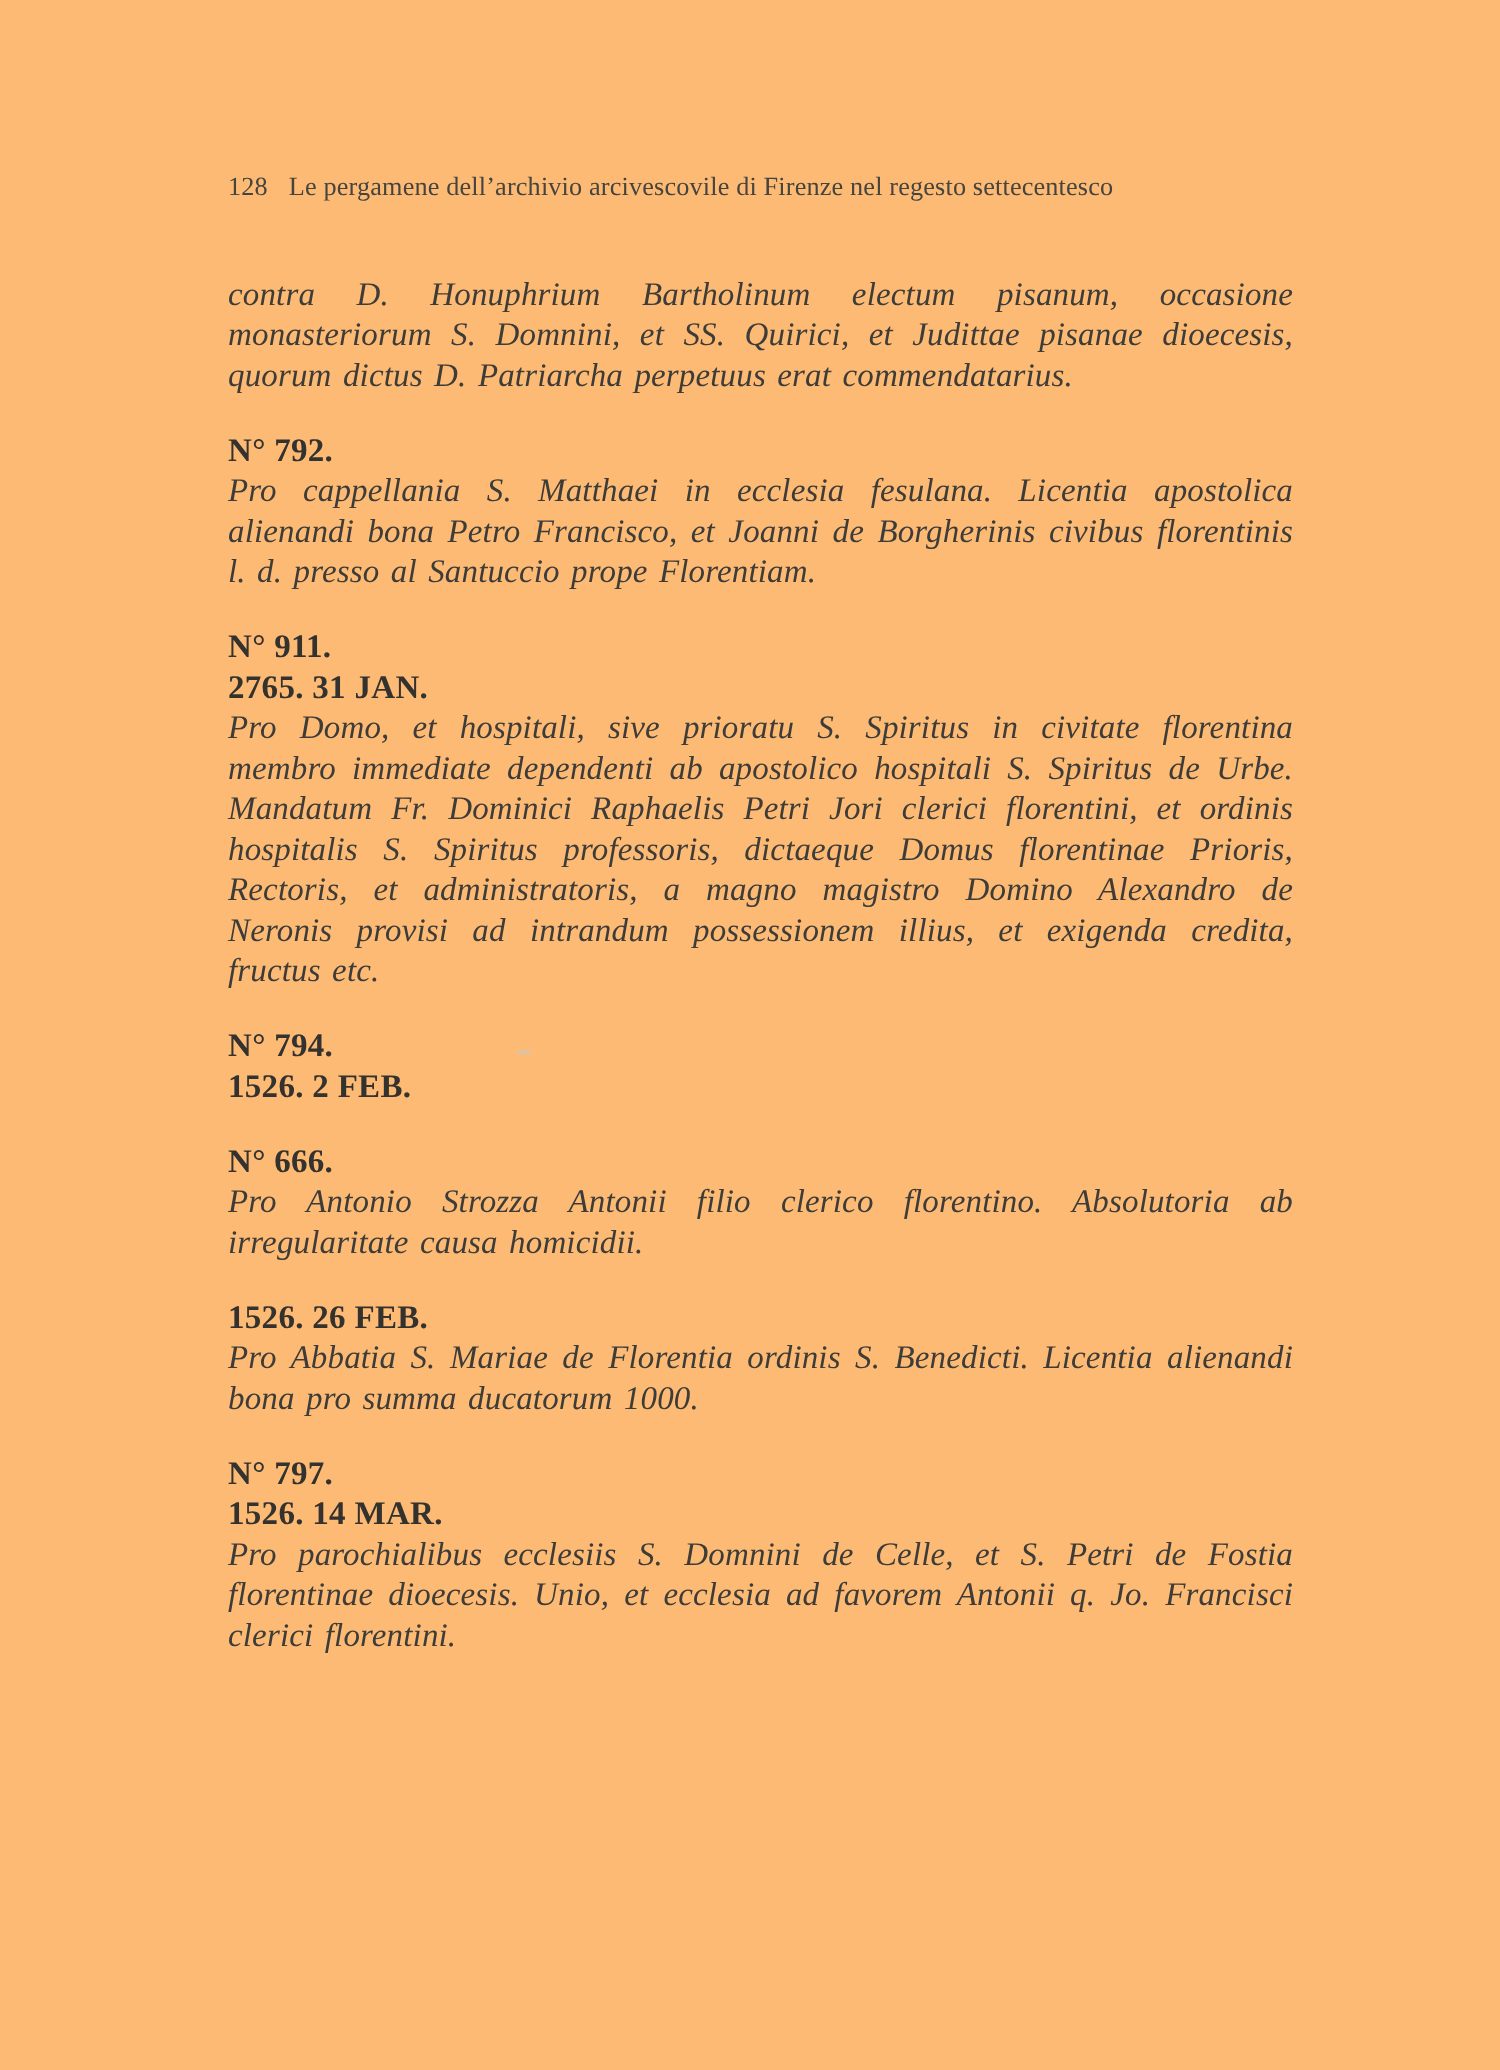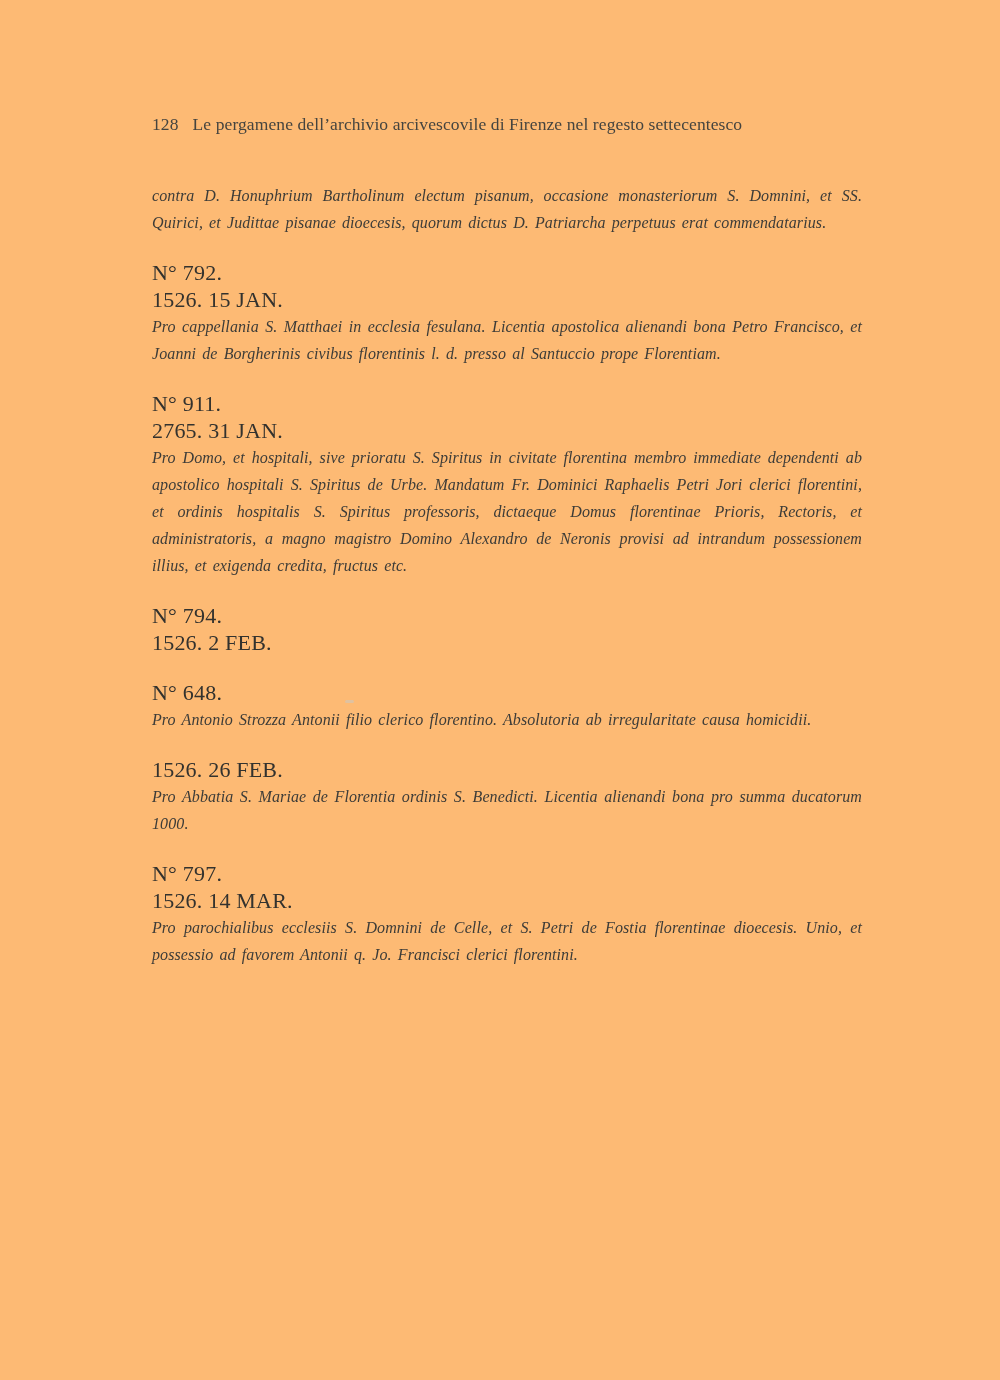--- a/index.html
+++ b/index.html
@@ -28,36 +28,36 @@
     color: #45443f;
     margin-bottom: 46px;
     white-space: nowrap;
     letter-spacing: 0.1px;
   }
   .running-header .pgnum {
     margin-right: 14px;
   }
   .body-par {
     font-style: italic;
-    font-size: 16px;
+    font-size: 22px;
     line-height: 27px;
     text-align: justify;
     letter-spacing: 0.1px;
     word-spacing: 2px;
     margin: 0;
   }
   .continuation {
     margin-bottom: 0;
   }
   .entry {
     margin-top: 23px;
   }
   .entry-number,
   .entry-date {
-    font-weight: 400;
+    font-weight: 700;
     font-style: normal;
     font-size: 22px;
     line-height: 27px;
     color: #33322e;
     letter-spacing: 0.2px;
     margin: 0;
   }
   .scan-artifact {
     position: absolute;
     left: 345px;
@@ -76,47 +76,46 @@
   <div class="content">
 
     <div class="running-header">
       <span class="pgnum">128</span><span>Le pergamene dell’archivio arcivescovile di Firenze nel regesto settecentesco</span>
     </div>
 
     <p class="body-par continuation">contra D. Honuphrium Bartholinum electum pisanum, occasione monasteriorum S. Domnini, et SS. Quirici, et Judittae pisanae dioecesis, quorum dictus D. Patriarcha perpetuus erat commendatarius.</p>
 
     <div class="entry">
       <div class="entry-number">N° 792.</div>
-      <div class="entry-date">1526. 15 JAN.</div>
       <p class="body-par">Pro cappellania S. Matthaei in ecclesia fesulana. Licentia apostolica alienandi bona Petro Francisco, et Joanni de Borgherinis civibus florentinis l. d. presso al Santuccio prope Florentiam.</p>
     </div>
 
     <div class="entry">
       <div class="entry-number">N° 911.</div>
       <div class="entry-date">2765. 31 JAN.</div>
       <p class="body-par">Pro Domo, et hospitali, sive prioratu S. Spiritus in civitate florentina membro immediate dependenti ab apostolico hospitali S. Spiritus de Urbe. Mandatum Fr. Dominici Raphaelis Petri Jori clerici florentini, et ordinis hospitalis S. Spiritus professoris, dictaeque Domus florentinae Prioris, Rectoris, et administratoris, a magno magistro Domino Alexandro de Neronis provisi ad intrandum possessionem illius, et exigenda credita, fructus etc.</p>
     </div>
 
     <div class="entry">
       <div class="entry-number">N° 794.</div>
       <div class="entry-date">1526. 2 FEB.</div>
     </div>
 
     <div class="entry">
-      <div class="entry-number">N° 648.</div>
+      <div class="entry-number">N° 666.</div>
       <p class="body-par">Pro Antonio Strozza Antonii filio clerico florentino. Absolutoria ab irregularitate causa homicidii.</p>
     </div>
 
     <div class="entry">
       <div class="entry-date">1526. 26 FEB.</div>
       <p class="body-par">Pro Abbatia S. Mariae de Florentia ordinis S. Benedicti. Licentia alienandi bona pro summa ducatorum 1000.</p>
     </div>
 
     <div class="entry">
       <div class="entry-number">N° 797.</div>
       <div class="entry-date">1526. 14 MAR.</div>
-      <p class="body-par">Pro parochialibus ecclesiis S. Domnini de Celle, et S. Petri de Fostia florentinae dioecesis. Unio, et possessio ad favorem Antonii q. Jo. Francisci clerici florentini.</p>
+      <p class="body-par">Pro parochialibus ecclesiis S. Domnini de Celle, et S. Petri de Fostia florentinae dioecesis. Unio, et ecclesia ad favorem Antonii q. Jo. Francisci clerici florentini.</p>
     </div>
 
   </div>
 
   <div class="scan-artifact"></div>
 </div>
 
 </body></html>

